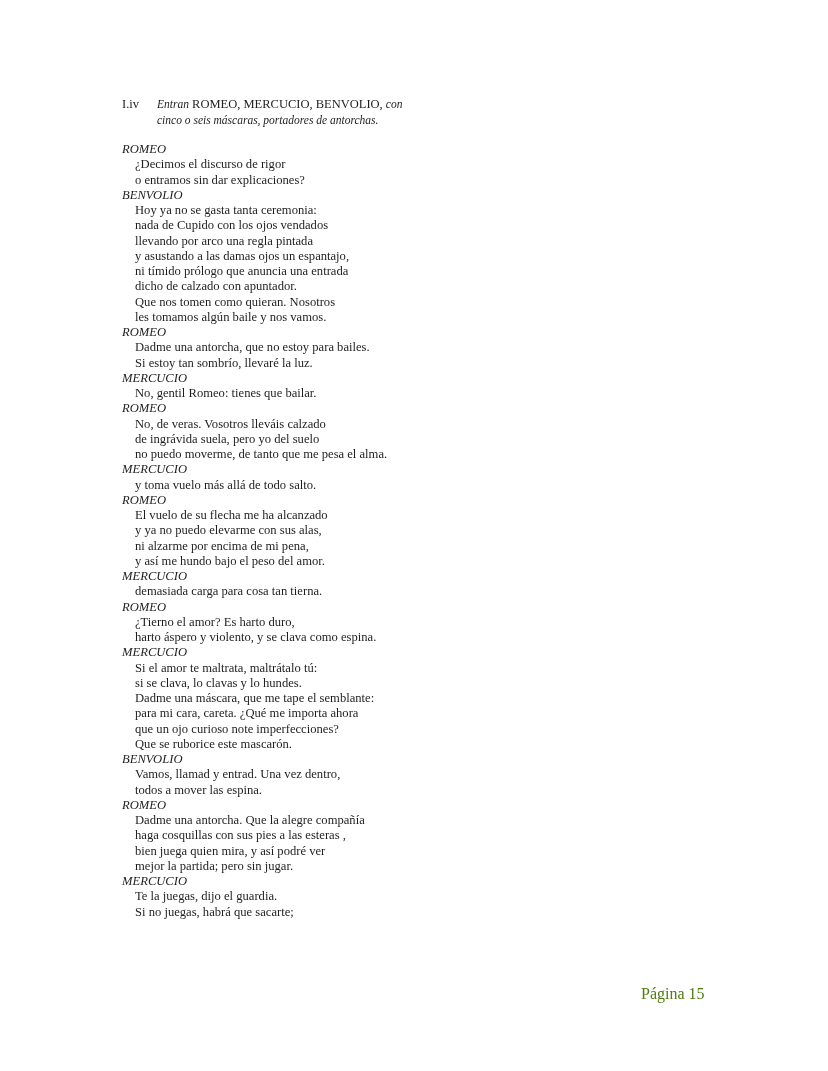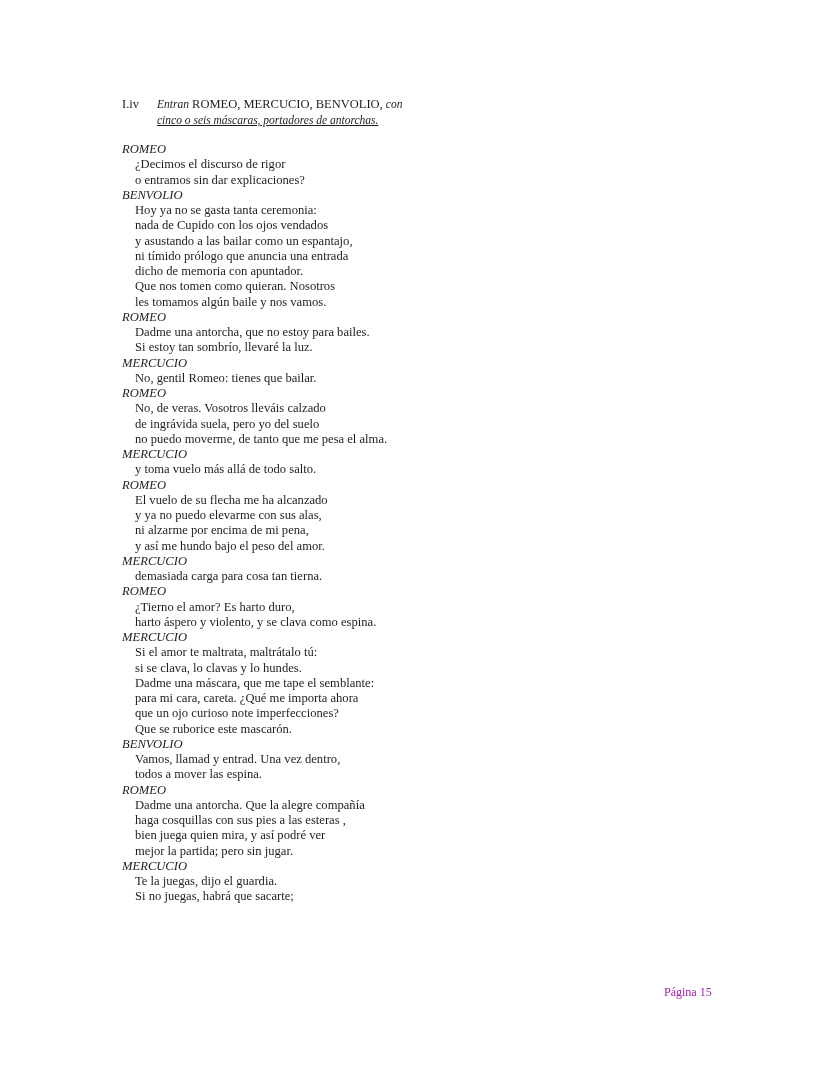--- a/index.html
+++ b/index.html
@@ -2,46 +2,47 @@
 <html><head>
 <meta charset="utf-8">
 <style>
   html, body { margin:0; padding:0; background:#ffffff; }
   body { width:828px; height:1071px; position:relative; overflow:hidden;
          font-family:"Liberation Serif","DejaVu Serif",serif; color:#1e1e1e; }
   .page { position:absolute; left:0; top:0; width:828px; height:1033px;padding-left:18px; }
   .heading { position:absolute; left:122px; top:96px; font-size:12.5px; line-height:16px; }
   .heading .scene { display:inline-block; width:35px; }
   .heading .it { font-style:italic; font-size:11.5px; }
-  .heading .line2 { padding-left:35px;text-decoration:underline; }
+  .heading .line2 { padding-left:35px; }
   .script { position:absolute; left:122px; top:142px; font-size:12.6px; line-height:15.25px; }
   .speaker { margin:0;font-style:italic; }
   .verse { margin:0; padding-left:13px; }
-  .footer { position:absolute; left:664px; top:985px; font-size:12px;
-            font-family:"Liberation Serif","DejaVu Serif",serif; color:#a21caf; }
+  .footer { position:absolute; left:641px; top:985px; font-size:16px;
+            font-family:"Liberation Serif","DejaVu Serif",serif; color:#4d7c0f; }
 </style>
 </head>
 <body>
 
 <div class="page">
   <div class="heading">
     <div><span class="scene">I.iv</span><span class="it">Entran</span><span> ROMEO, MERCUCIO, BENVOLIO, </span><span class="it">con</span></div>
     <div class="line2 it">cinco o seis máscaras, portadores de antorchas.</div>
   </div>
 
   <div class="script" id="script">
       <div class="speaker">ROMEO</div>
       <div class="verse">¿Decimos el discurso de rigor</div>
       <div class="verse">o entramos sin dar explicaciones?</div>
       <div class="speaker">BENVOLIO</div>
       <div class="verse">Hoy ya no se gasta tanta ceremonia:</div>
       <div class="verse">nada de Cupido con los ojos vendados</div>
-      <div class="verse">y asustando a las bailar como un espantajo,</div>
+      <div class="verse">llevando por arco una regla pintada</div>
+      <div class="verse">y asustando a las damas ojos un espantajo,</div>
       <div class="verse">ni tímido prólogo que anuncia una entrada</div>
-      <div class="verse">dicho de memoria con apuntador.</div>
+      <div class="verse">dicho de calzado con apuntador.</div>
       <div class="verse">Que nos tomen como quieran. Nosotros</div>
       <div class="verse">les tomamos algún baile y nos vamos.</div>
       <div class="speaker">ROMEO</div>
       <div class="verse">Dadme una antorcha, que no estoy para bailes.</div>
       <div class="verse">Si estoy tan sombrío, llevaré la luz.</div>
       <div class="speaker">MERCUCIO</div>
       <div class="verse">No, gentil Romeo: tienes que bailar.</div>
       <div class="speaker">ROMEO</div>
       <div class="verse">No, de veras. Vosotros lleváis calzado</div>
       <div class="verse">de ingrávida suela, pero yo del suelo</div>

